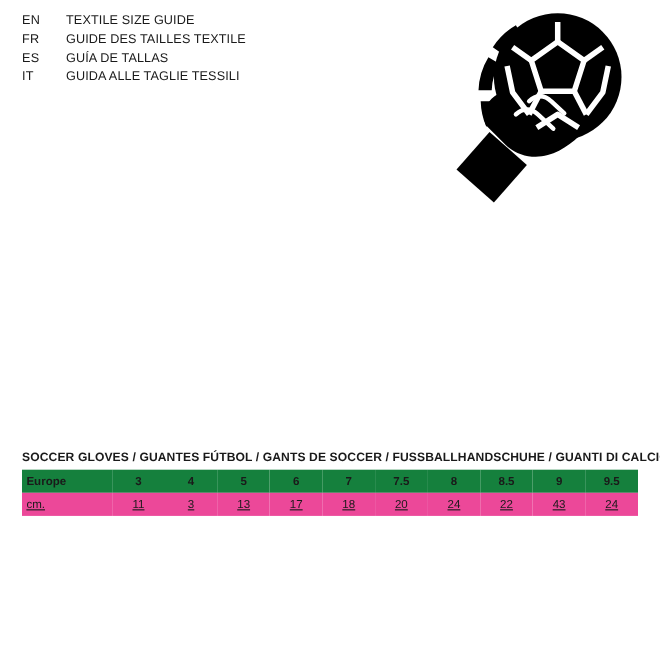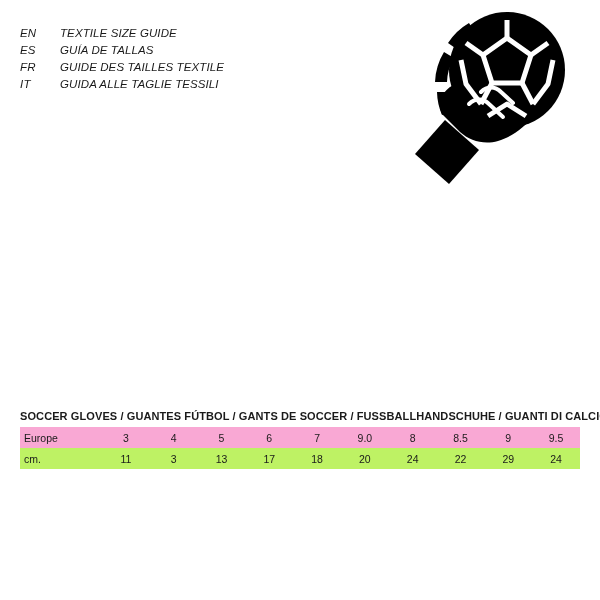--- a/index.html
+++ b/index.html
@@ -19,23 +19,22 @@
   .page {
     position: relative;
     width: 600px;
     height: 600px;
   }
 
   
   .legend {
     position: absolute;
     left: 20px;
-    top: 14px;
+    top: 0;
     width: 300px;
-    font-style: italic;
   }
   .legend-row {
     display: flex;
     align-items: baseline;
     height: 17px;
     line-height: 17px;
   }
   .legend-code {
     width: 40px;
     flex: 0 0 40px;
@@ -86,48 +85,50 @@
     table-layout: fixed;
   }
   table.size-table td {
     font-size: 10.5px;
     color: #1a1a1a;
     padding: 3px 0 3px 0;
     text-align: center;
     height: 15px;
   }
   table.size-table tr.row-shaded {
-    background: #f9a8d4;
+    background: #15803d;
+    font-weight: bold;
   }
   table.size-table tr.row-plain {
-    background: #bef264;
+    background: #ec4899;
+    text-decoration: underline;
   }
   table.size-table td.label-cell {
     text-align: left;
     padding-left: 4px;
     width: 78px;
   }
 </style>
 </head>
 <body>
 
 <div class="page">
 
   <div class="legend">
     <div class="legend-row">
       <span class="legend-code">EN</span>
       <span class="legend-text">TEXTILE SIZE GUIDE</span>
     </div>
     <div class="legend-row">
+      <span class="legend-code">FR</span>
+      <span class="legend-text">GUIDE DES TAILLES TEXTILE</span>
+    </div>
+    <div class="legend-row">
       <span class="legend-code">ES</span>
       <span class="legend-text">GUÍA DE TALLAS</span>
-    </div>
-    <div class="legend-row">
-      <span class="legend-code">FR</span>
-      <span class="legend-text">GUIDE DES TAILLES TEXTILE</span>
     </div>
     <div class="legend-row">
       <span class="legend-code">IT</span>
       <span class="legend-text">GUIDA ALLE TAGLIE TESSILI</span>
     </div>
   </div>
 
   <div class="illustration">
     <svg viewBox="0 0 190 190" xmlns="http://www.w3.org/2000/svg" aria-hidden="true">
       <g fill="#000000">
@@ -177,36 +178,36 @@
     <div class="table-title">SOCCER GLOVES / GUANTES FÚTBOL / GANTS DE SOCCER / FUSSBALLHANDSCHUHE / GUANTI DI CALCIO</div>
     <table class="size-table">
       <tbody>
         <tr class="row-shaded">
           <td class="label-cell">Europe</td>
           <td>3</td>
           <td>4</td>
           <td>5</td>
           <td>6</td>
           <td>7</td>
-          <td>9.0</td>
+          <td>7.5</td>
           <td>8</td>
           <td>8.5</td>
           <td>9</td>
           <td>9.5</td>
         </tr>
         <tr class="row-plain">
           <td class="label-cell">cm.</td>
           <td>11</td>
           <td>3</td>
           <td>13</td>
           <td>17</td>
           <td>18</td>
           <td>20</td>
           <td>24</td>
           <td>22</td>
-          <td>29</td>
+          <td>43</td>
           <td>24</td>
         </tr>
       </tbody>
     </table>
   </div>
 
 </div>
 
 </body></html>

